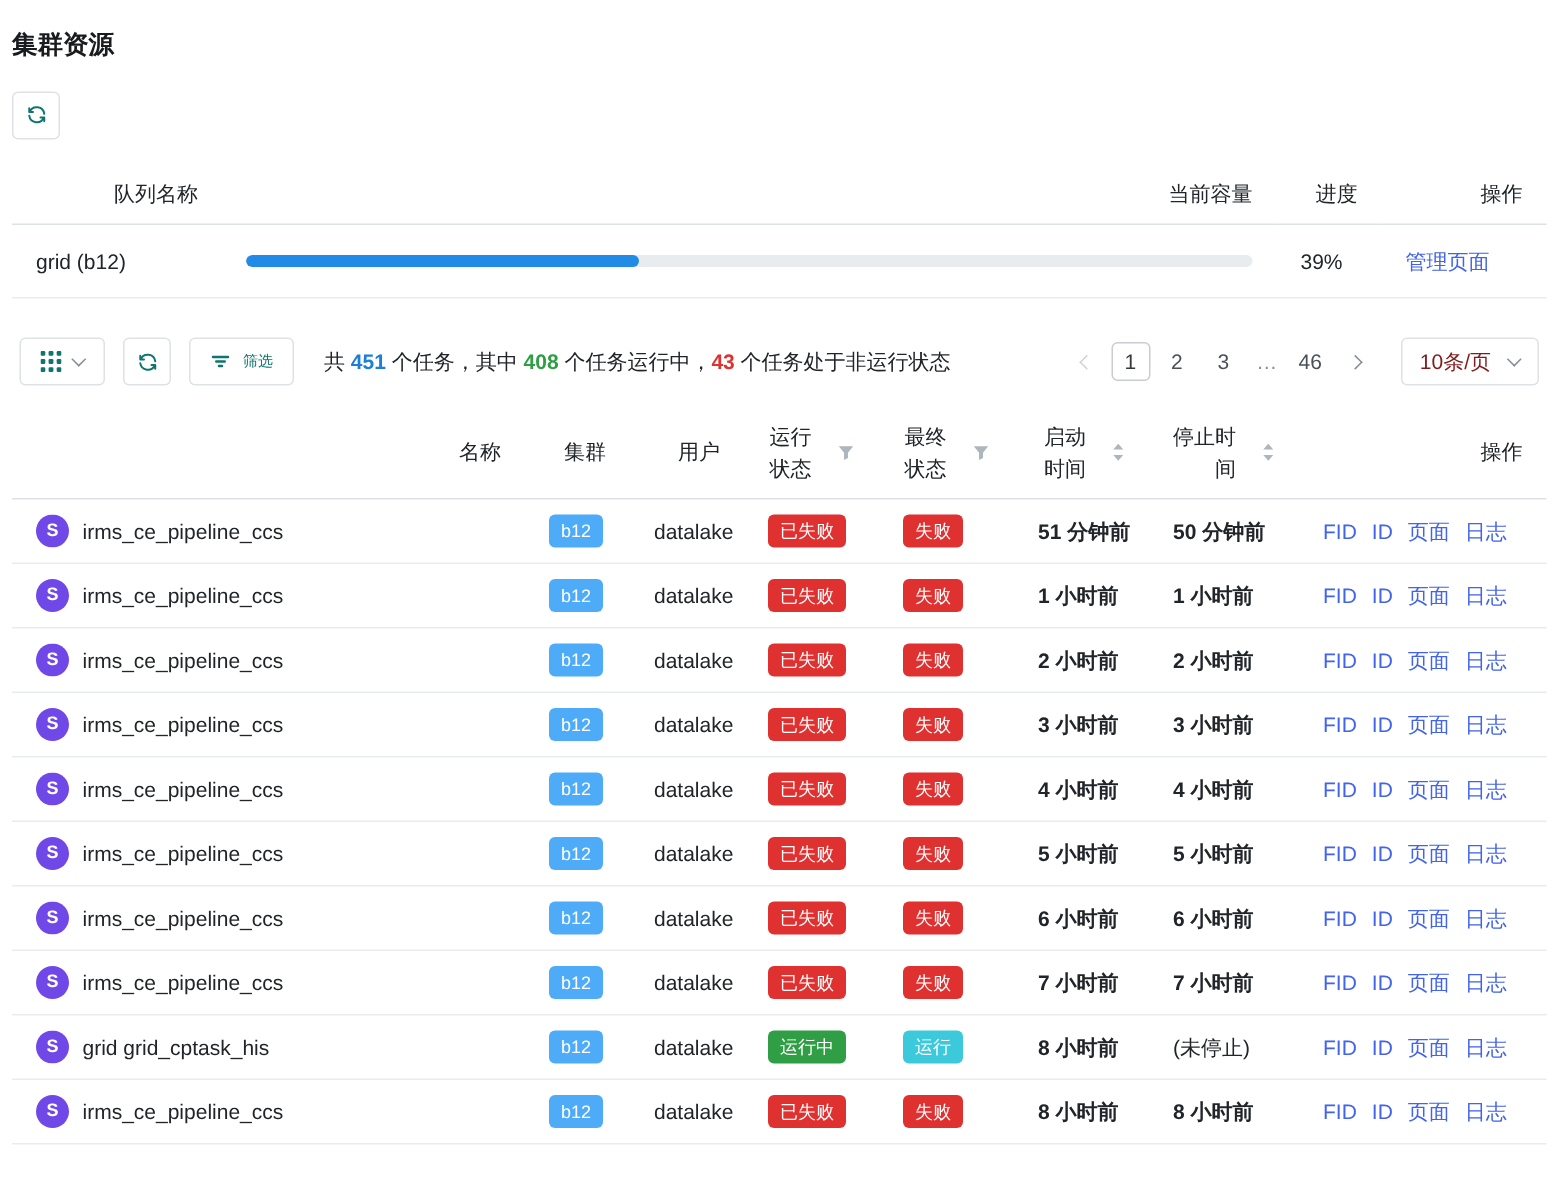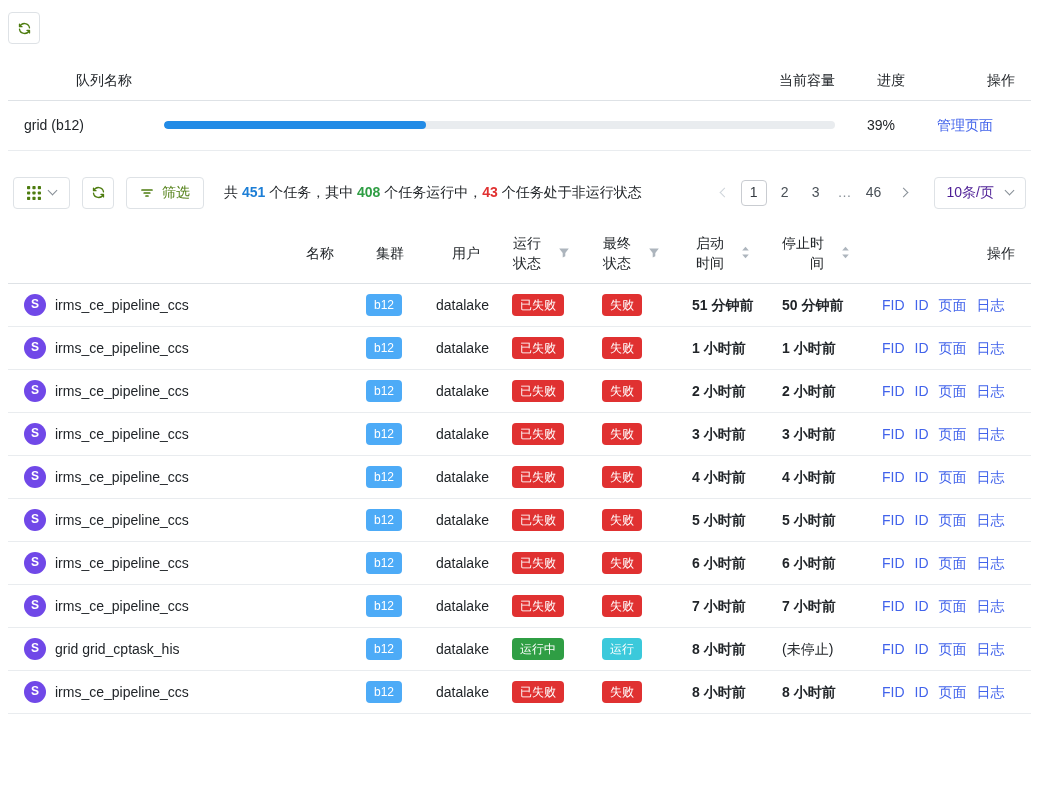--- a/index.html
+++ b/index.html
@@ -7,22 +7,22 @@
     --badge-cluster:#4dabf7; --badge-failed:#e03131; --badge-running:#2f9e44; --badge-run:#3bc9db;
     --fill:#228be6; --avatar:#7048e8;
     --border:#dee2e6; --row-border:#e9ecef;
   }
   *{box-sizing:border-box;}
   body{margin:0;width:1039px;background:#fff;color:#212529;
        font:14px/1.45 "Liberation Sans","DejaVu Sans",sans-serif;}
   .page{padding:12px 8px 18px;}
   .section-title{font-size:17px;font-weight:700;margin:6px 0 18px;color:#1a1b1e;}
   .btn{display:inline-flex;align-items:center;justify-content:center;gap:8px;height:32px;
-       border:1px solid var(--border);border-radius:4px;background:#fff;color:#4d7c0f;
-       cursor:pointer;font-size:14px;font-family:inherit;padding:0 13px;}
+       border:1px solid var(--border);border-radius:4px;background:#fff;color:#0f766e;
+       cursor:pointer;font-size:10px;font-family:inherit;padding:0 13px;}
   .icon-btn{width:32px;padding:0;}
   .refresh-block{margin-bottom:16px;}
 
   table{border-collapse:collapse;width:100%;table-layout:fixed;}
   th{font-weight:400;text-align:right;padding:10px 16px;border-bottom:1px solid var(--border);color:#212529;}
   td{padding:10px 16px;border-bottom:1px solid var(--row-border);}
   .res-table{margin-bottom:26px;}
   .res-table td{padding:14px 16px;}
 
   .progress{height:8px;border-radius:8px;background:#e9ecef;overflow:hidden;width:100%;}
@@ -40,21 +40,21 @@
   .page-btn{min-width:26px;height:26px;display:inline-flex;align-items:center;justify-content:center;
             border-radius:4px;color:#495057;cursor:pointer;background:#fff;}
   .page-btn.active{border:1px solid #c9ccd1;color:#343a40;}
   .page-dots{color:#868e96;min-width:22px;text-align:center;}
   .chev{display:inline-block;width:7px;height:7px;border-right:1.6px solid #868e96;border-bottom:1.6px solid #868e96;}
   .chev.down{transform:rotate(45deg);margin-top:-4px;}
   .chev.left{transform:rotate(135deg);margin-left:3px;}
   .chev.right{transform:rotate(-45deg);margin-right:3px;}
   .arrow.disabled .chev{border-color:#ced4da;}
   .select{display:inline-flex;align-items:center;gap:12px;height:32px;border:1px solid var(--border);
-          border-radius:4px;padding:0 12px;cursor:pointer;color:#4c1d95;background:#fff;white-space:nowrap;}
+          border-radius:4px;padding:0 12px;cursor:pointer;color:#7f1d1d;background:#fff;white-space:nowrap;}
 
   .badge{display:inline-block;padding:2px 8px;border-radius:4px;color:#fff;font-size:12px;line-height:18px;white-space:nowrap;}
   .badge-cluster{background:var(--badge-cluster);}
   .badge-failed{background:var(--badge-failed);}
   .badge-running{background:var(--badge-running);}
   .badge-run{background:var(--badge-run);}
 
   .avatar{width:22px;height:22px;border-radius:50%;background:var(--avatar);color:#fff;font-size:12px;
           font-weight:700;display:inline-flex;align-items:center;justify-content:center;flex:none;}
   .name-cell{display:flex;align-items:center;gap:9px;overflow:hidden;}
@@ -62,20 +62,21 @@
   .time.plain{font-weight:400;}
   .actions{display:flex;gap:10px;}
   .th-flex{display:flex;align-items:center;gap:17px;}
   svg{flex:none;}
 </style>
 </head>
 <body>
 
 <div class="page">
 
+  <h2 class="section-title">集群资源</h2>
 
   <div class="refresh-block">
     <button class="btn icon-btn">
       <svg width="15" height="15" viewBox="0 0 24 24" fill="none" stroke="currentColor" stroke-width="2.1" stroke-linecap="round" stroke-linejoin="round">
         <path d="M20 11a8.1 8.1 0 0 0-15.5-2m-.5-4v4h4"></path>
         <path d="M4 13a8.1 8.1 0 0 0 15.5 2m.5 4v-4h-4"></path>
       </svg>
     </button>
   </div>
 

